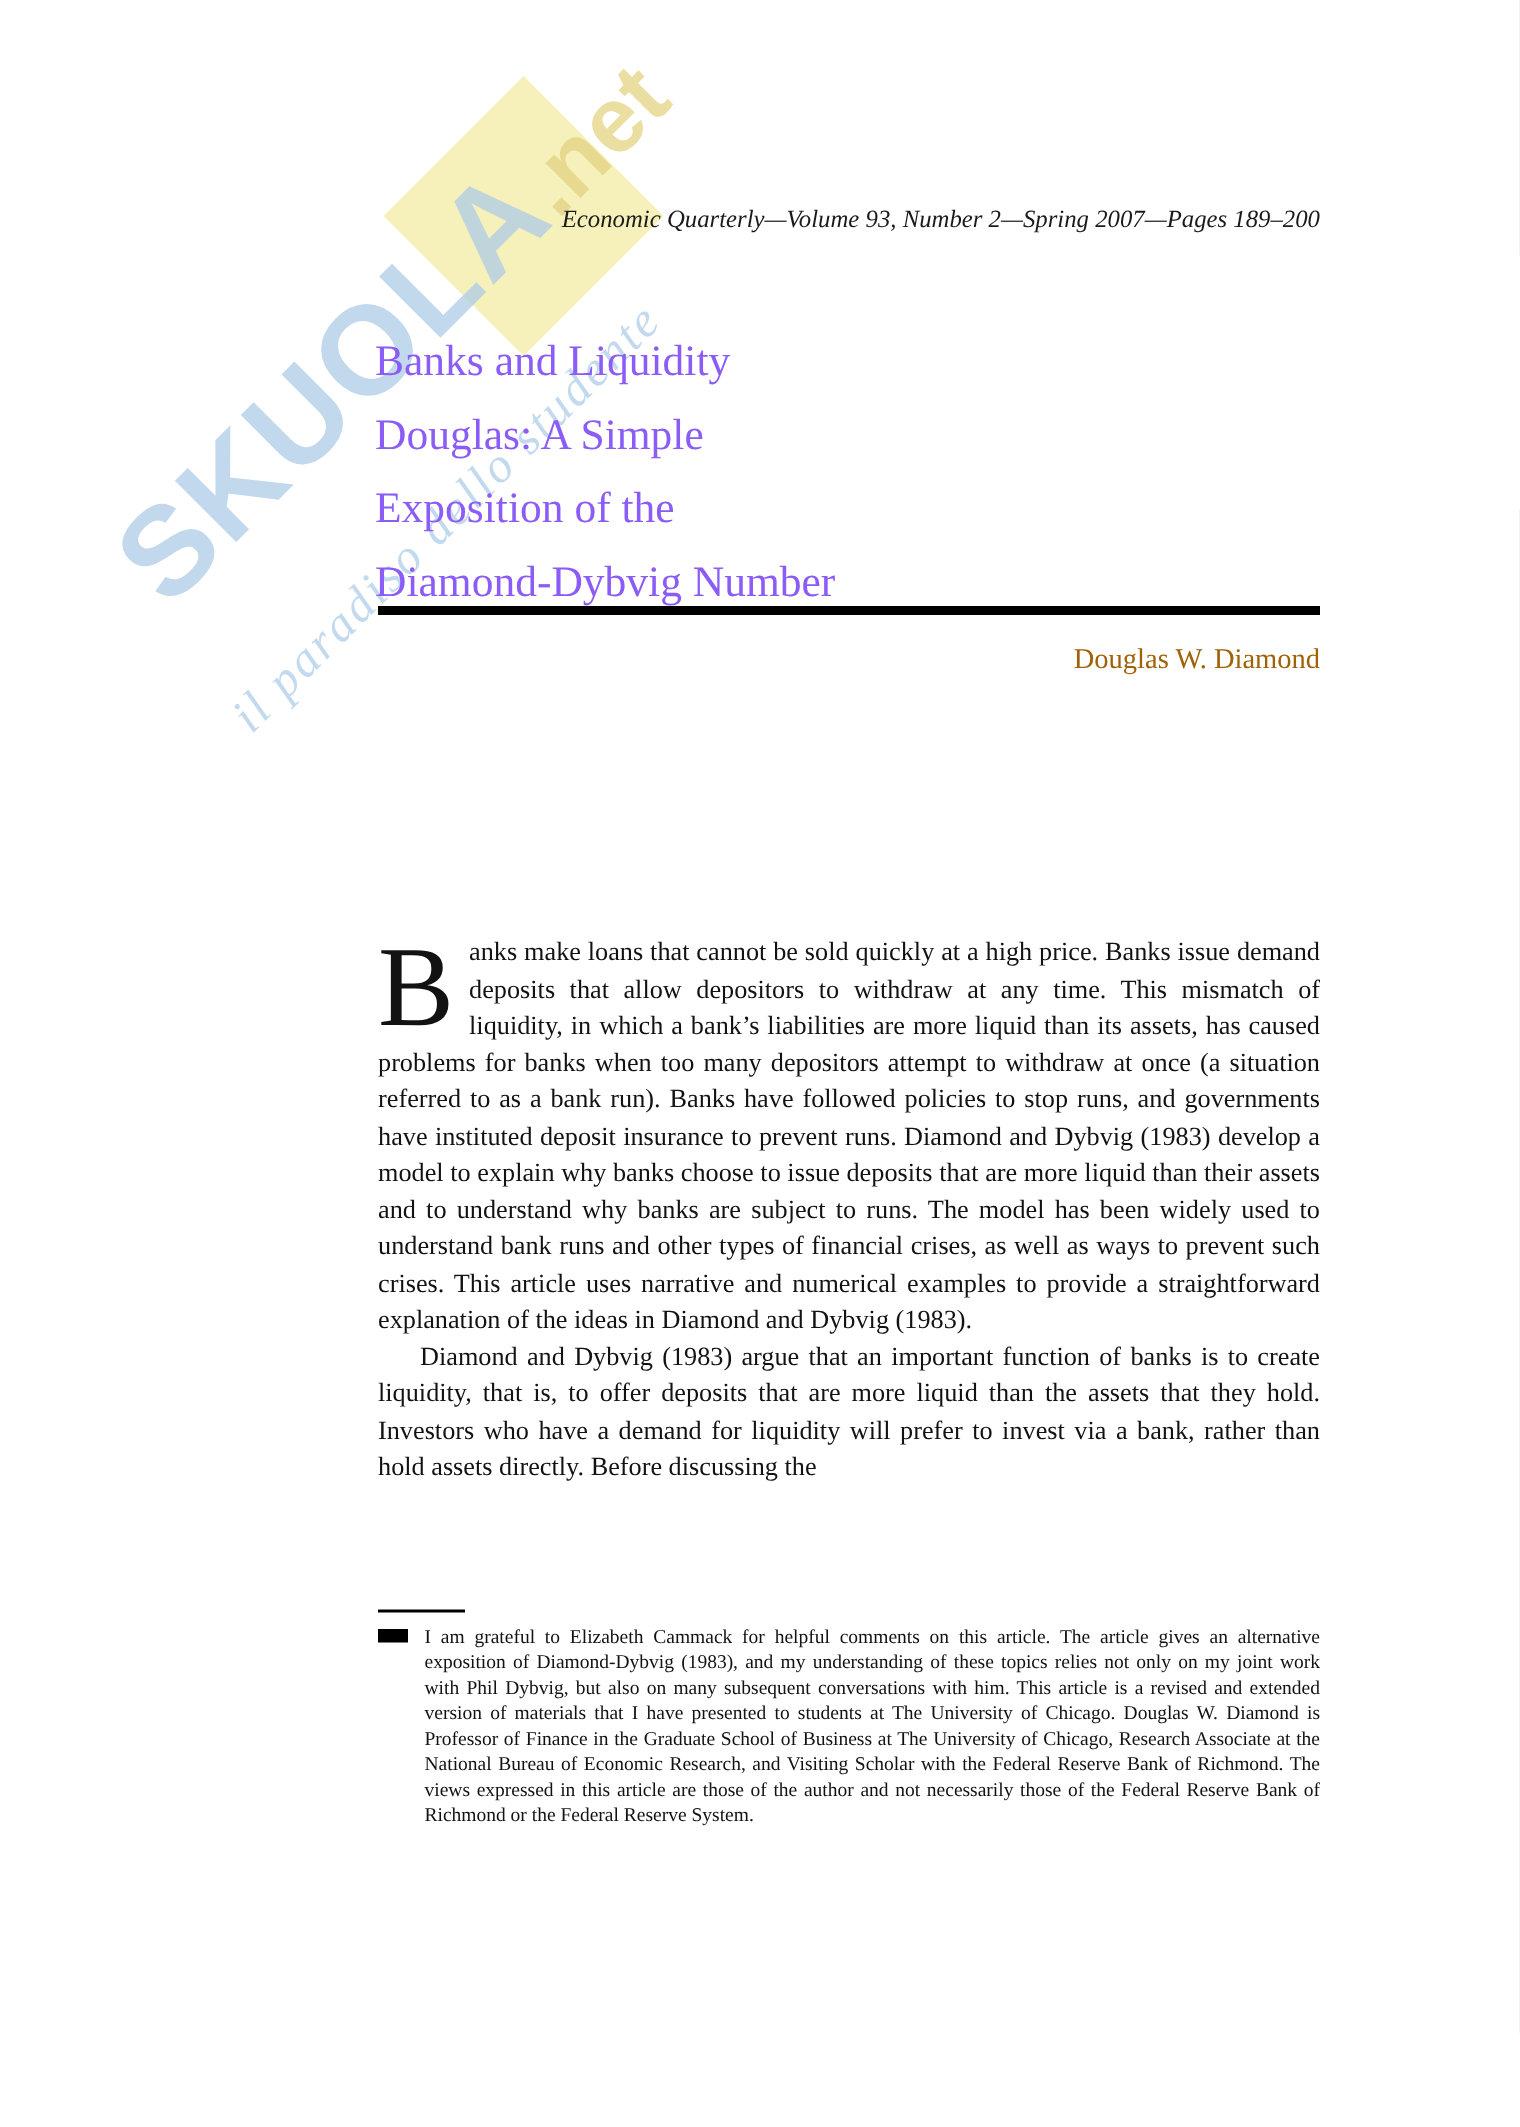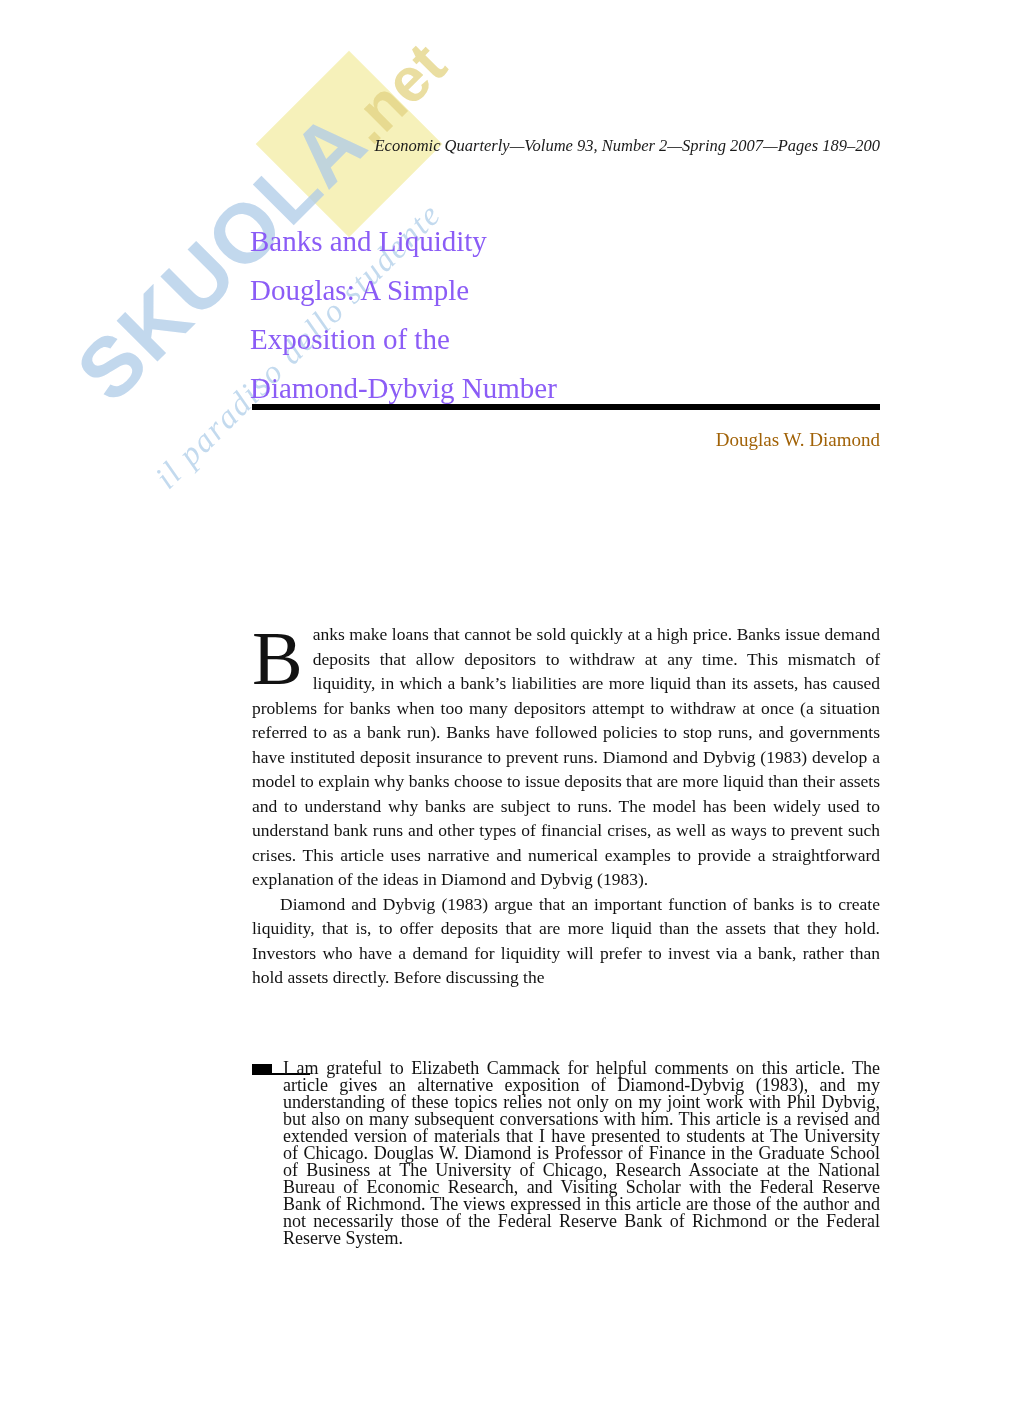--- a/index.html
+++ b/index.html
@@ -79,22 +79,22 @@
     font-weight:normal;
   }
   .para2 { margin-top:0; text-indent:28px; }
   .body-text p { margin:0; }
 
   .footnote-separator {
     position:absolute; left:252px; top:1073px;
     width:58px; height:2px; background:#000;
   }
   .footnote {
-    position:absolute; left:283px; top:1060px; width:597px;
-    font-size:18px; line-height:17px;
+    position:absolute; left:283px; top:1082px; width:597px;
+    font-size:13px; line-height:17px;
     text-align:justify;
   }
   .footnote-marker {
     position:absolute; left:-31px; top:4px;
     width:20px; height:9px; background:#000;
   }
 </style>
 </head>
 <body>
 

